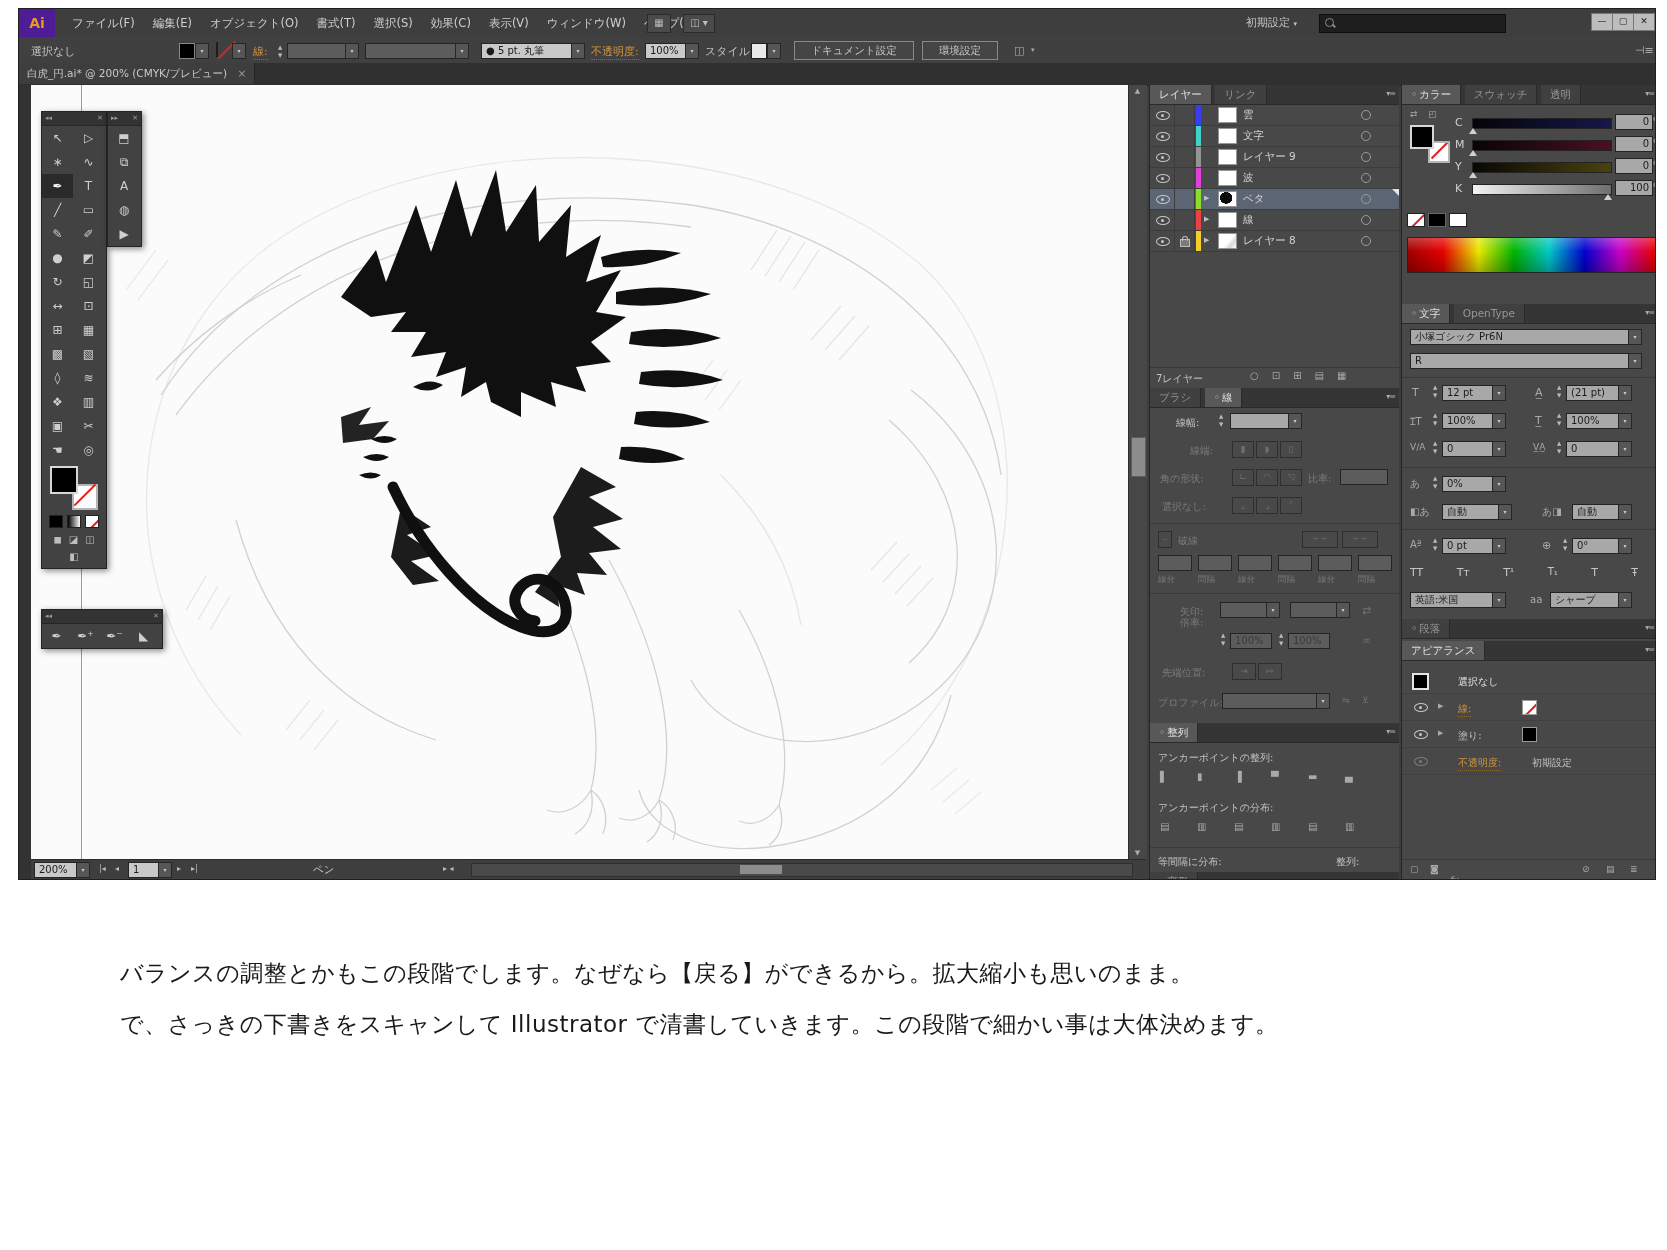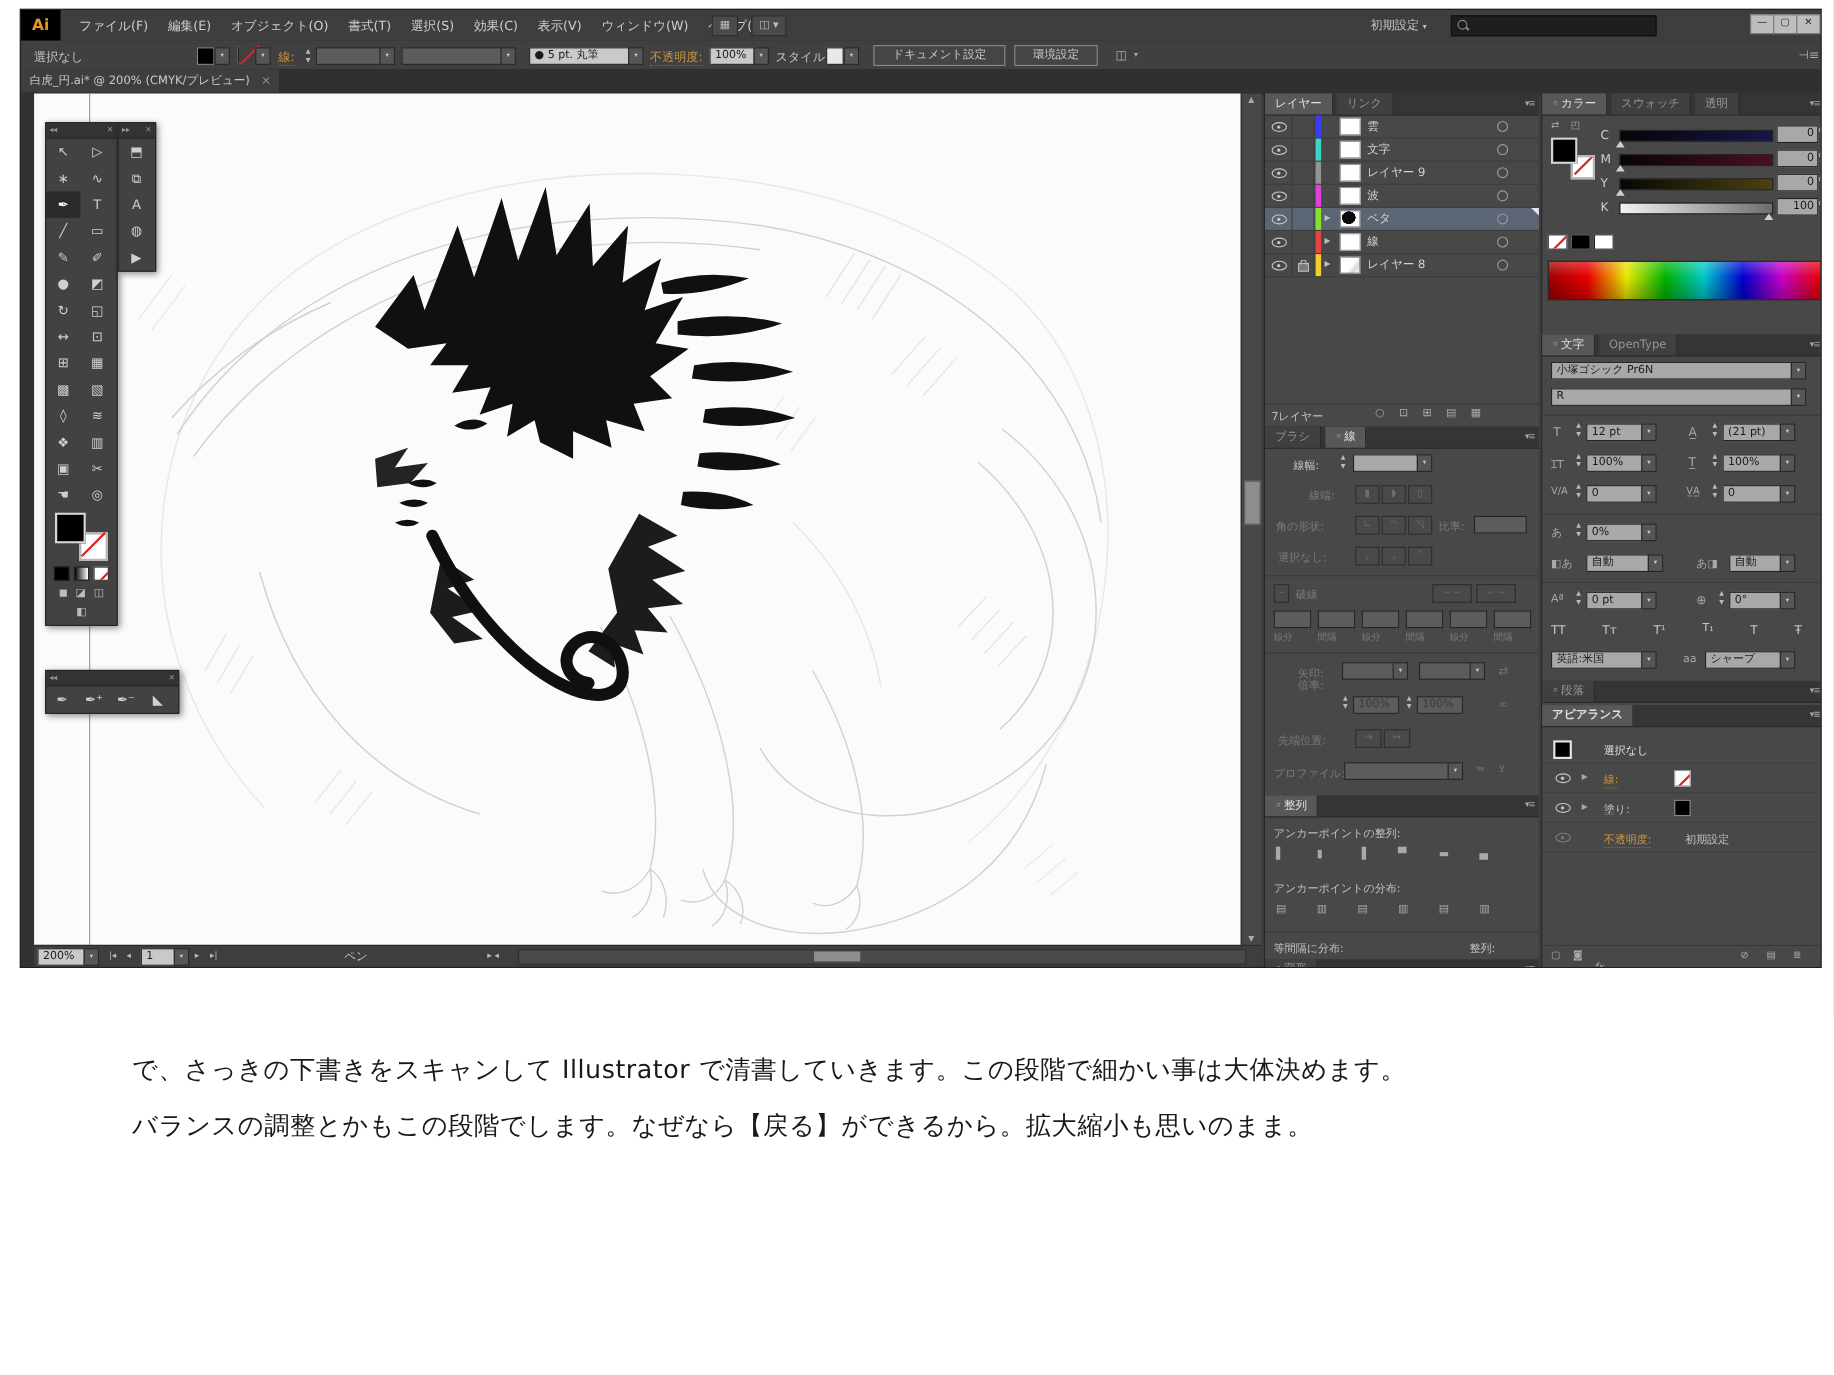--- a/index.html
+++ b/index.html
@@ -1,21 +1,21 @@
 <!DOCTYPE html>
 <html><head>
 <meta charset="utf-8">
 <style>
   html,body{margin:0;padding:0;background:#fff;width:1667px;height:1250px;position:relative;
     font-family:"DejaVu Sans","Liberation Sans",sans-serif;-webkit-font-smoothing:antialiased;}
   
   .app{position:absolute;left:18px;top:8px;width:1638px;height:872px;background:#3e3e3e;
     border:1px solid #1f1f1f;box-sizing:border-box;overflow:hidden;font-size:11px;color:#c8c8c8;}
   .menubar{position:absolute;left:0;top:0;width:100%;height:28px;background:#3e3e3e;border-bottom:1px solid #2c2c2c;}
-  .ai-logo{position:absolute;left:0;top:0;width:36px;height:28px;background:#000000;color:#e8971e;
+  .ai-logo{position:absolute;left:0;top:0;width:36px;height:28px;background:#4c1d95;color:#e8971e;
     font-weight:bold;font-size:14px;text-align:center;line-height:28px;}
   .menus{position:absolute;left:44px;top:0;height:28px;line-height:28px;}
   .menus span{display:inline-block;padding:0 9px;font-size:11.5px;color:#cfcfcf;}
   .mb-icon{position:absolute;top:5px;width:22px;height:17px;background:#4a4a4a;border:1px solid #2a2a2a;
     color:#bdbdbd;text-align:center;line-height:16px;font-size:10px;}
   .workspace{position:absolute;top:6px;font-size:11px;color:#c4c4c4;}
   .searchbox{position:absolute;top:5px;height:17px;background:#1e1e1e;border:1px solid #0e0e0e;}
   .mag{position:absolute;left:5px;top:3px;width:7px;height:7px;border:1.4px solid #8a8a8a;border-radius:50%;}
   .mag::after{content:"";position:absolute;left:6px;top:6px;width:4px;height:1.6px;background:#8a8a8a;transform:rotate(45deg);}
   .winbtn{position:absolute;top:4px;width:20px;height:16px;background:#bdbdbd;color:#222;border:1px solid #777;
@@ -809,21 +809,21 @@
       <span class="icn" style="left:128px;top:509px;font-size:10px;">aa</span>
       <span class="field" style="left:148px;top:507px;width:64px;">シャープ</span>
       <span class="ddarw" style="left:216px;top:507px;">▾</span>
     </div>
 
     <div class="ptabs" style="position:absolute;left:0;top:534px;width:100%;">
       <span class="ptab cyc">段落</span>
       <span class="pmenu">▾≡</span>
     </div>
 
-    <div class="ptabs" style="position:absolute;left:0;top:556px;width:100%;font-weight:bold;">
+    <div class="ptabs" style="position:absolute;left:0;top:556px;width:100%;">
       <span class="ptab on">アピアランス</span>
       <span class="pmenu">▾≡</span>
     </div>
     <div>
       <div class="ap-row" style="top:582px;">
         <span class="ap-sw black" style="left:10px;border:2px solid #e6e6e6;"></span>
         <span class="prow-lbl" style="left:56px;top:8px;color:#e2e2e2;">選択なし</span>
       </div>
       <div class="ap-row" style="top:609px;">
         <span class="eye" style="left:12px;top:9px;"></span>
@@ -850,15 +850,15 @@
         <span class="icn" style="left:204px;top:4px;font-size:9px;">▤</span>
         <span class="icn" style="left:228px;top:4px;font-size:9px;">≣</span>
       </div>
     </div>
   </div>
 
 </div>
 
 <div class="caption">
 
-<div>で、さっきの下書きをスキャンして Illustrator で清書していきます。この段階で細かい事は大体決めます。</div>
-    <div>バランスの調整とかもこの段階でします。なぜなら【戻る】ができるから。拡大縮小も思いのまま。</div>
+<div>バランスの調整とかもこの段階でします。なぜなら【戻る】ができるから。拡大縮小も思いのまま。</div>
+    <div>で、さっきの下書きをスキャンして Illustrator で清書していきます。この段階で細かい事は大体決めます。</div>
   </div>
 
 </body></html>

